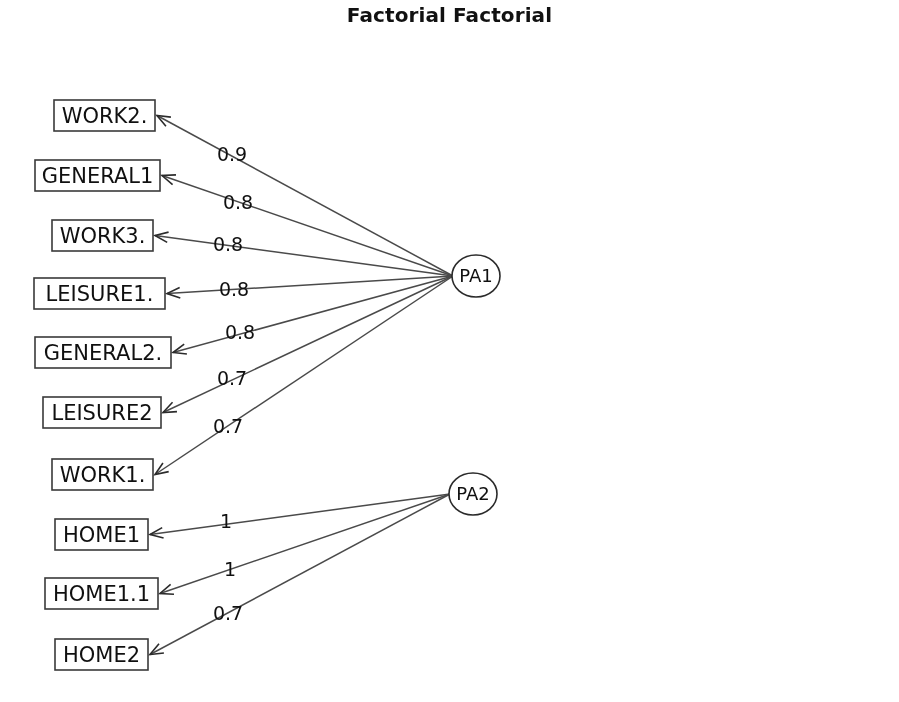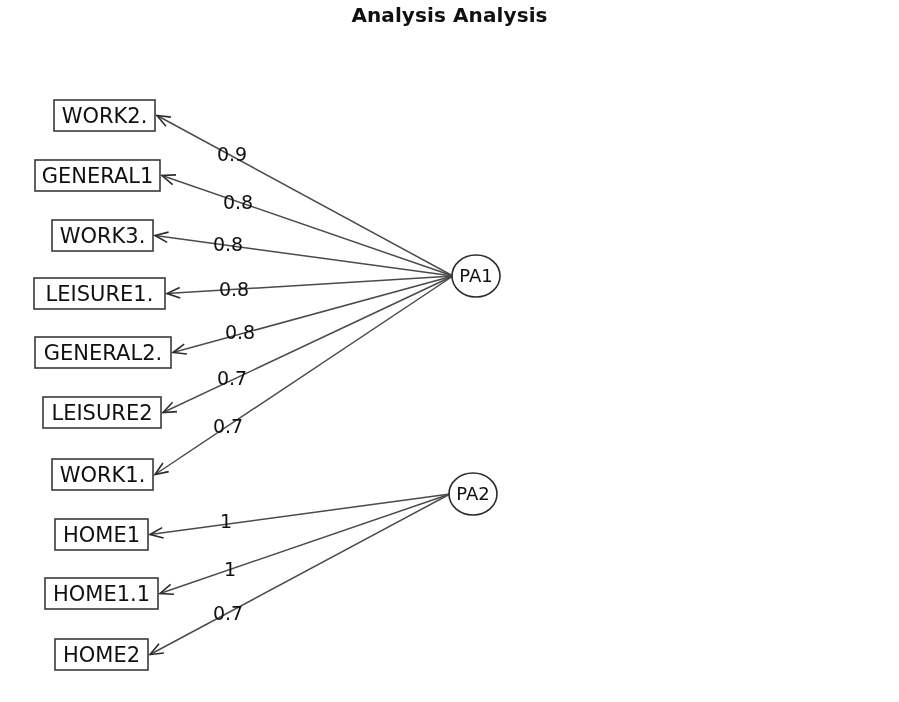--- a/index.html
+++ b/index.html
@@ -78,21 +78,21 @@
     fill: #101010;
     text-anchor: middle;
     dominant-baseline: middle;
   }
 </style>
 </head>
 <body>
 
 <div id="diagram-root">
 
-  <div id="diagram-title">Analysis Analysis</div>
+  <div id="diagram-title">Factorial Factorial</div>
 
   <svg id="path-diagram" viewBox="0 0 899 702">
     <g id="edges-layer">
         <g>
           <line x1="453" y1="276" x2="157" y2="115.5" class="edge-line"></line>
           <path d="M 170.90 117.13 L 157.00 115.50 L 165.95 126.26" class="edge-arrowhead"></path>
         </g>
         <g>
           <line x1="453" y1="276" x2="162" y2="175.5" class="edge-line"></line>
           <path d="M 175.98 174.84 L 162.00 175.50 L 172.59 184.65" class="edge-arrowhead"></path>

